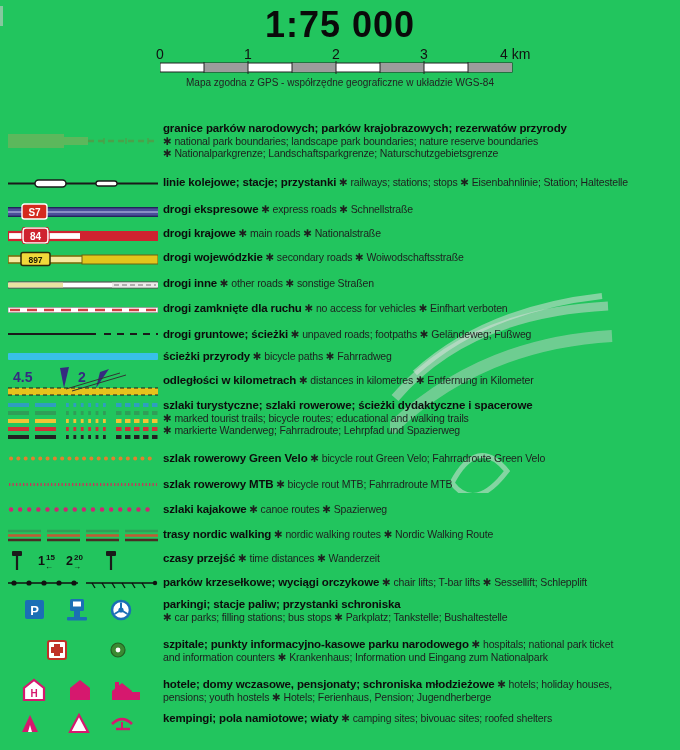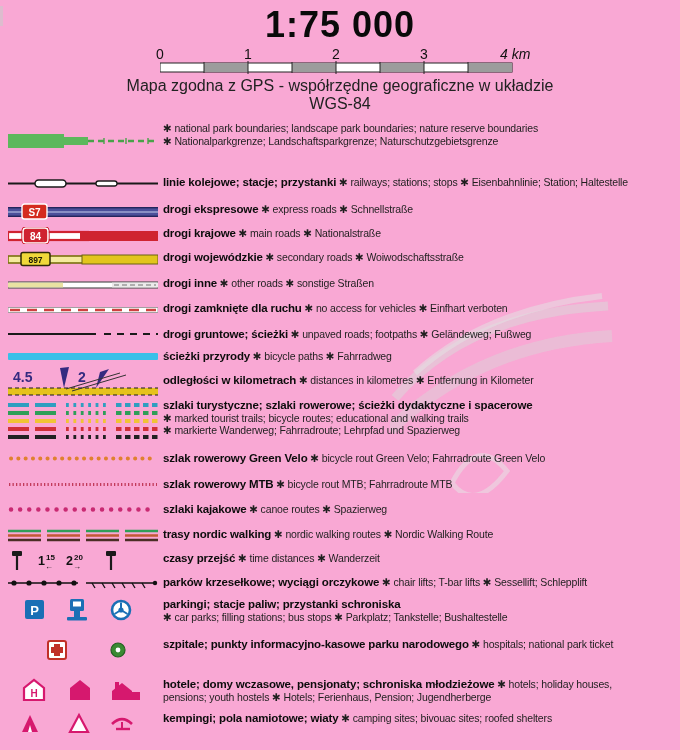--- a/index.html
+++ b/index.html
@@ -1,24 +1,24 @@
 <!DOCTYPE html>
 <html><head>
 <meta charset="utf-8">
 <style>
   html,body{margin:0;padding:0;background:#fff;}
-  #page{position:relative;width:680px;height:750px;background:#f9a8d4;overflow:hidden;
+  #page{position:relative;width:680px;height:750px;background:#22c55e;overflow:hidden;
         font-family:"Liberation Sans","DejaVu Sans",sans-serif;color:#1e1e1e;}
   .title{position:absolute;left:170px;top:4px;width:340px;text-align:center;
          font-size:36px;font-weight:700;color:#0a0a0a;letter-spacing:1px;}
   .tick{position:absolute;top:46px;width:24px;text-align:center;font-size:14px;color:#111;}
-  .tick-end{position:absolute;top:46px;left:500px;width:60px;font-size:14px;color:#111;font-style:italic;}
+  .tick-end{position:absolute;top:46px;left:500px;width:60px;font-size:14px;color:#111;}
   .scalebar{position:absolute;left:160px;top:61px;}
   .gpsnote{position:absolute;left:110px;top:77px;width:460px;text-align:center;
-           font-size:16px;color:#222;}
+           font-size:10px;color:#222;}
   .row{position:absolute;left:0;width:680px;}
   .sym{position:absolute;left:8px;}
   .txt{position:absolute;left:163px;right:3px;font-size:10.5px;line-height:12.6px;
        color:#1e1e1e;letter-spacing:-0.15px;}
   .b{font-size:11.5px;font-weight:700;color:#0c0c0c;}
   svg text{font-family:"Liberation Sans","DejaVu Sans",sans-serif;}
   .wm{position:absolute;left:390px;top:278px;pointer-events:none;}
   .edge-artifact{position:absolute;left:0;top:6px;width:3px;height:20px;background:#c9c9c9;opacity:.6;}
 </style>
 </head>
@@ -65,20 +65,21 @@
   <div class="row" style="top:122px">
     <svg class="sym" style="top:9px" width="150" height="22" viewBox="0 0 150 22">
       <rect x="0" y="3" width="56" height="14" fill="#5cb85c"></rect>
       <rect x="54" y="6" width="26" height="8" fill="#5cb85c"></rect>
       <line x1="80" y1="10" x2="148" y2="10" stroke="#4aa24a" stroke-width="2.4" stroke-dasharray="6 4"></line>
       <line x1="96" y1="7" x2="96" y2="13" stroke="#4aa24a" stroke-width="1.4"></line>
       <line x1="118" y1="7" x2="118" y2="13" stroke="#4aa24a" stroke-width="1.4"></line>
       <line x1="140" y1="7" x2="140" y2="13" stroke="#4aa24a" stroke-width="1.4"></line>
     </svg>
     <div class="txt">
+      <div><span class="b">granice parków narodowych; parków krajobrazowych; rezerwatów przyrody</span></div>
       <div>✱ national park boundaries; landscape park boundaries; nature reserve boundaries</div>
       <div>✱ Nationalparkgrenze; Landschaftsparkgrenze; Naturschutzgebietsgrenze</div>
     </div>
   </div>
 
   <div class="row" style="top:176px">
     <svg class="sym" style="top:1px" width="150" height="13" viewBox="0 0 150 13">
       <line x1="0" y1="6.5" x2="150" y2="6.5" stroke="#1a1a1a" stroke-width="1.8"></line>
       <rect x="27" y="3" width="31" height="7" rx="3.5" fill="#fff" stroke="#1a1a1a" stroke-width="1.5"></rect>
       <rect x="88" y="4" width="21" height="5" rx="2.5" fill="#fff" stroke="#1a1a1a" stroke-width="1.3"></rect>
@@ -315,20 +316,21 @@
         <rect x="46" y="4" width="6" height="12" fill="#c03028"></rect>
         <rect x="43" y="7" width="12" height="6" fill="#c03028"></rect>
       </g>
       <g>
         <circle cx="110" cy="10" r="7" fill="#3a8a32" stroke="#246022" stroke-width="1.2"></circle>
         <circle cx="110" cy="10" r="2.4" fill="#ffffff"></circle>
       </g>
     </svg>
     <div class="txt">
       <div><span class="b">szpitale; punkty informacyjno-kasowe parku narodowego</span><span> ✱ hospitals; national park ticket</span></div>
+      <div>and information counters ✱ Krankenhaus; Information und Eingang zum Nationalpark</div>
     </div>
   </div>
 
   <div class="row" style="top:678px">
     <svg class="sym" style="top:0px" width="150" height="25" viewBox="0 0 150 25">
       <g>
         <path d="M16 22 L16 10 L26 2 L36 10 L36 22 Z" fill="#fff" stroke="#d6186e" stroke-width="2.2"></path>
         <text x="26" y="19" text-anchor="middle" font-size="10" font-weight="bold" fill="#d6186e">H</text>
       </g>
       <g>

